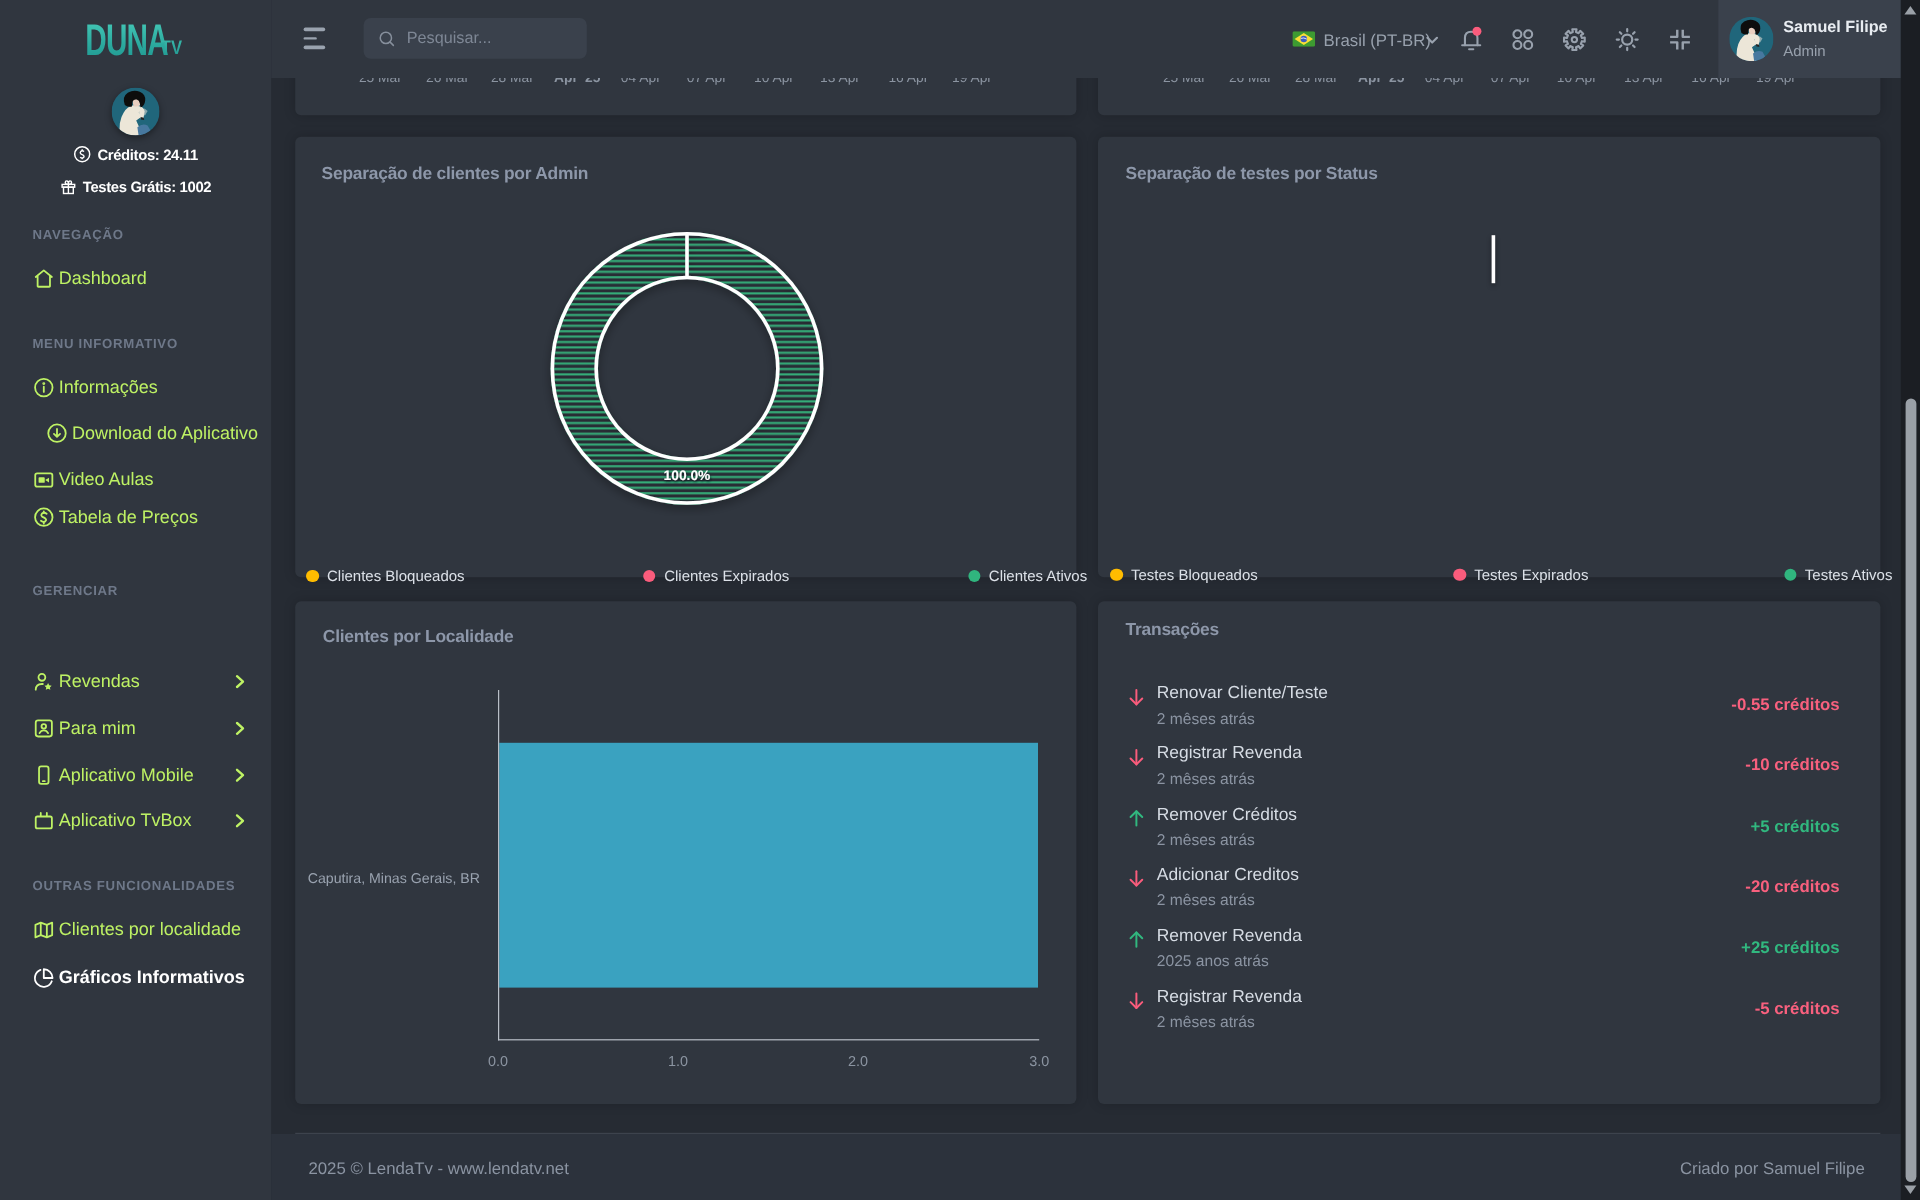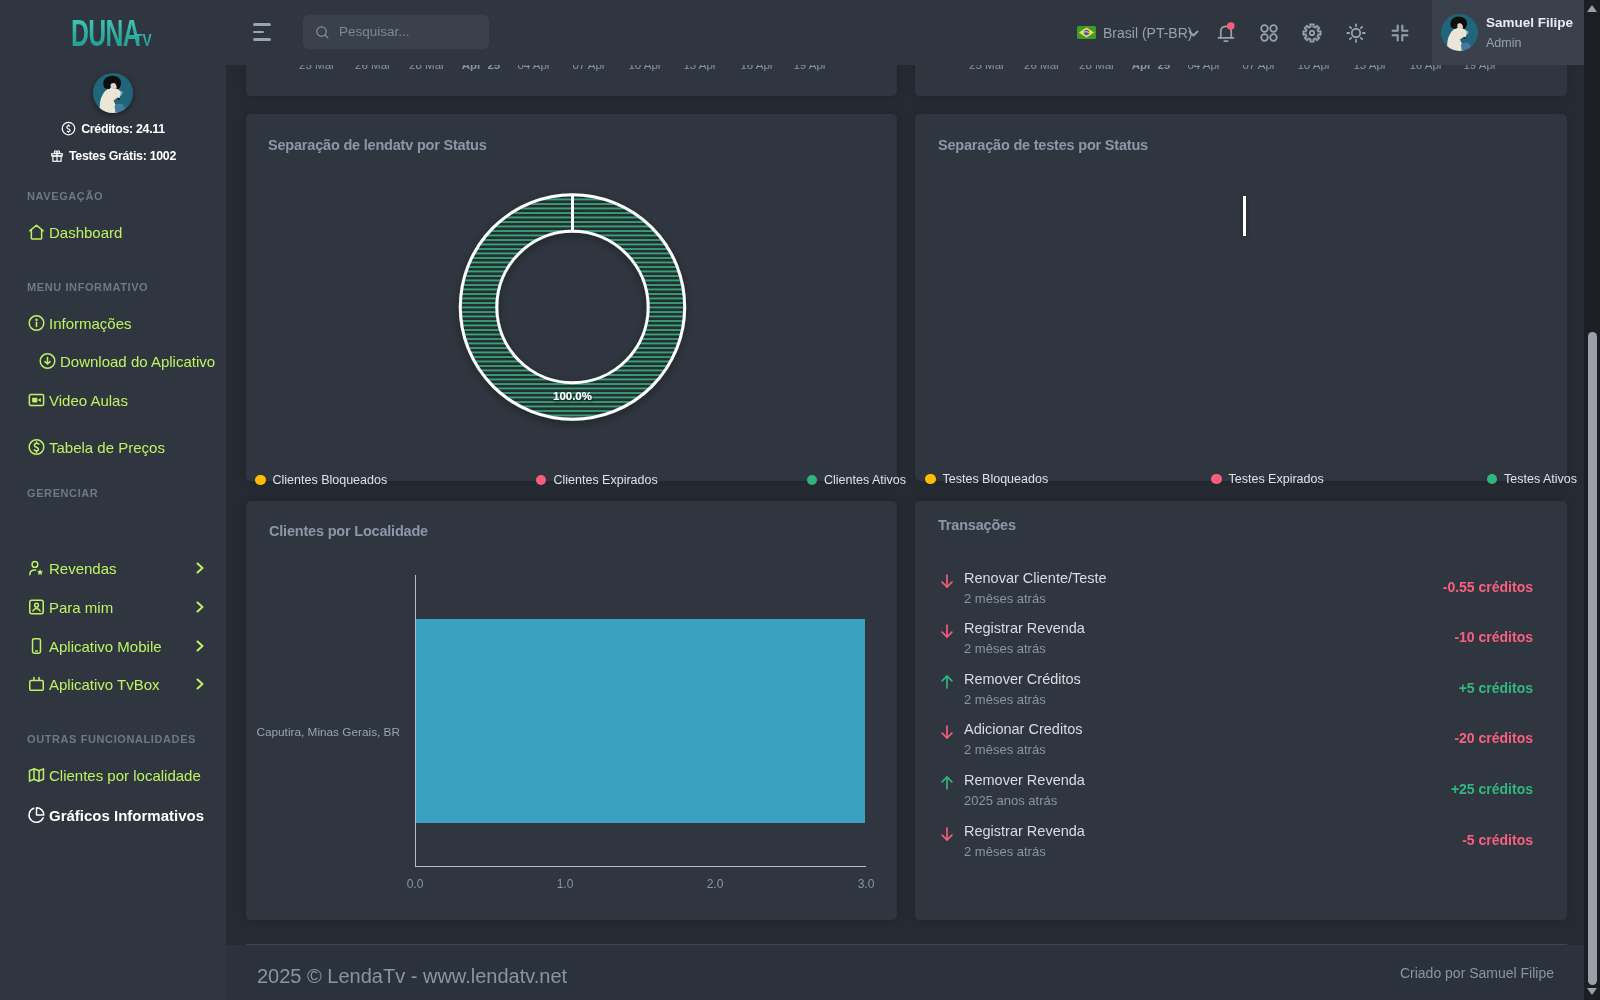--- a/index.html
+++ b/index.html
@@ -77,21 +77,21 @@
   <div class="xlabel" style="left:1151px; top:59px; font-weight:bold;">Apr '25</div>
   <div class="xlabel" style="left:1204px; top:59px;">04 Apr</div>
   <div class="xlabel" style="left:1259px; top:59px;">07 Apr</div>
   <div class="xlabel" style="left:1314px; top:59px;">10 Apr</div>
   <div class="xlabel" style="left:1370px; top:59px;">13 Apr</div>
   <div class="xlabel" style="left:1426px; top:59px;">16 Apr</div>
   <div class="xlabel" style="left:1480px; top:59px;">19 Apr</div>
 
   <div class="card" style="left:246px; top:114px; width:651px; height:367px;"></div>
   <div class="card" style="left:915px; top:114px; width:652px; height:367px;"></div>
-  <div class="cardtitle" style="left:268px; top:137px;">Separação de lendatv por Status</div>
+  <div class="cardtitle" style="left:268px; top:137px;">Separação de clientes por Admin</div>
   <div class="cardtitle" style="left:938px; top:137px;">Separação de testes por Status</div>
 
   <svg class="abs" style="left:450px; top:185px;" width="245" height="245" viewBox="0 0 245 245">
     <defs>
       <pattern id="hstripe" width="8" height="4.5" patternUnits="userSpaceOnUse">
         <line x1="0" y1="1" x2="8" y2="1" stroke="#34ae79" stroke-width="1.6"></line>
       </pattern>
       <filter id="dshadow" x="-20%" y="-20%" width="140%" height="140%">
         <feDropShadow dx="0" dy="3" stdDeviation="4" flood-color="#000" flood-opacity="0.45"></feDropShadow>
       </filter>
@@ -184,21 +184,21 @@
         <line x1="12" y1="4" x2="12" y2="20"></line>
         <polyline points="5.5,13.5 12,20 18.5,13.5"></polyline>
       </svg>
     <div class="tt">Registrar Revenda</div>
       <div class="ts">2 mêses atrás</div>
     <div class="amt neg">-5 créditos</div>
   </div>
 
   <div id="footer">
       <div class="sep"></div>
-    <div style="position:absolute; left:31px; top:20px; font-size:20px; color:#8b94a2;">2025 © LendaTv - www.lendatv.net</div>
+    <div style="position:absolute; left:31px; top:20px; font-size:14px; color:#8b94a2;">2025 © LendaTv - www.lendatv.net</div>
     <div style="position:absolute; right:30px; top:20px; font-size:14px; color:#8b94a2;">Criado por Samuel Filipe</div>
   </div>
 
   <div id="topbar">
     <div id="hamb" style="position:absolute; left:27px; top:23px; width:18px; height:18px;">
       <div style="top:0; width:18px;"></div>
       <div style="top:7.5px; width:11px;"></div>
       <div style="top:15px; width:18px;"></div>
     </div>
     <div id="searchbox">
@@ -313,21 +313,21 @@
       <span class="txt">Download do Aplicativo</span>
     </div>
     <div class="mitem" style="top:381px;">
       <svg class="ic" viewBox="0 0 24 24" fill="none" stroke="currentColor" stroke-width="1.9" stroke-linejoin="round">
           <rect x="3" y="5" width="18" height="14" rx="2"></rect>
           <rect x="6.5" y="9" width="6.5" height="6" rx="1" fill="currentColor" stroke="none"></rect>
           <path d="M13.5 12 L17.5 9.5 V14.5 Z" fill="currentColor" stroke="none"></path>
         </svg>
       <span class="txt">Video Aulas</span>
     </div>
-    <div class="mitem" style="top:428px;">
+    <div class="mitem" style="top:412px;">
       <svg class="ic" viewBox="0 0 24 24" fill="none" stroke="currentColor" stroke-width="1.9">
           <circle cx="12" cy="12" r="9.2"></circle>
           <path d="M15 8.3 Q12 6.3 10 8.3 Q8.5 10.3 10.6 11.7 Q12.5 12.5 13.7 13.4 Q15.3 15.1 13.5 16.4 Q11.5 17.6 9 15.7" stroke-linecap="round"></path>
           <path d="M12 5.8 v1.6 M12 17.2 v1.6" stroke-linecap="round"></path>
         </svg>
       <span class="txt">Tabela de Preços</span>
     </div>
 
     <div class="sect" style="top:487px;">GERENCIAR</div>
     <div class="mitem" style="top:549px;">

